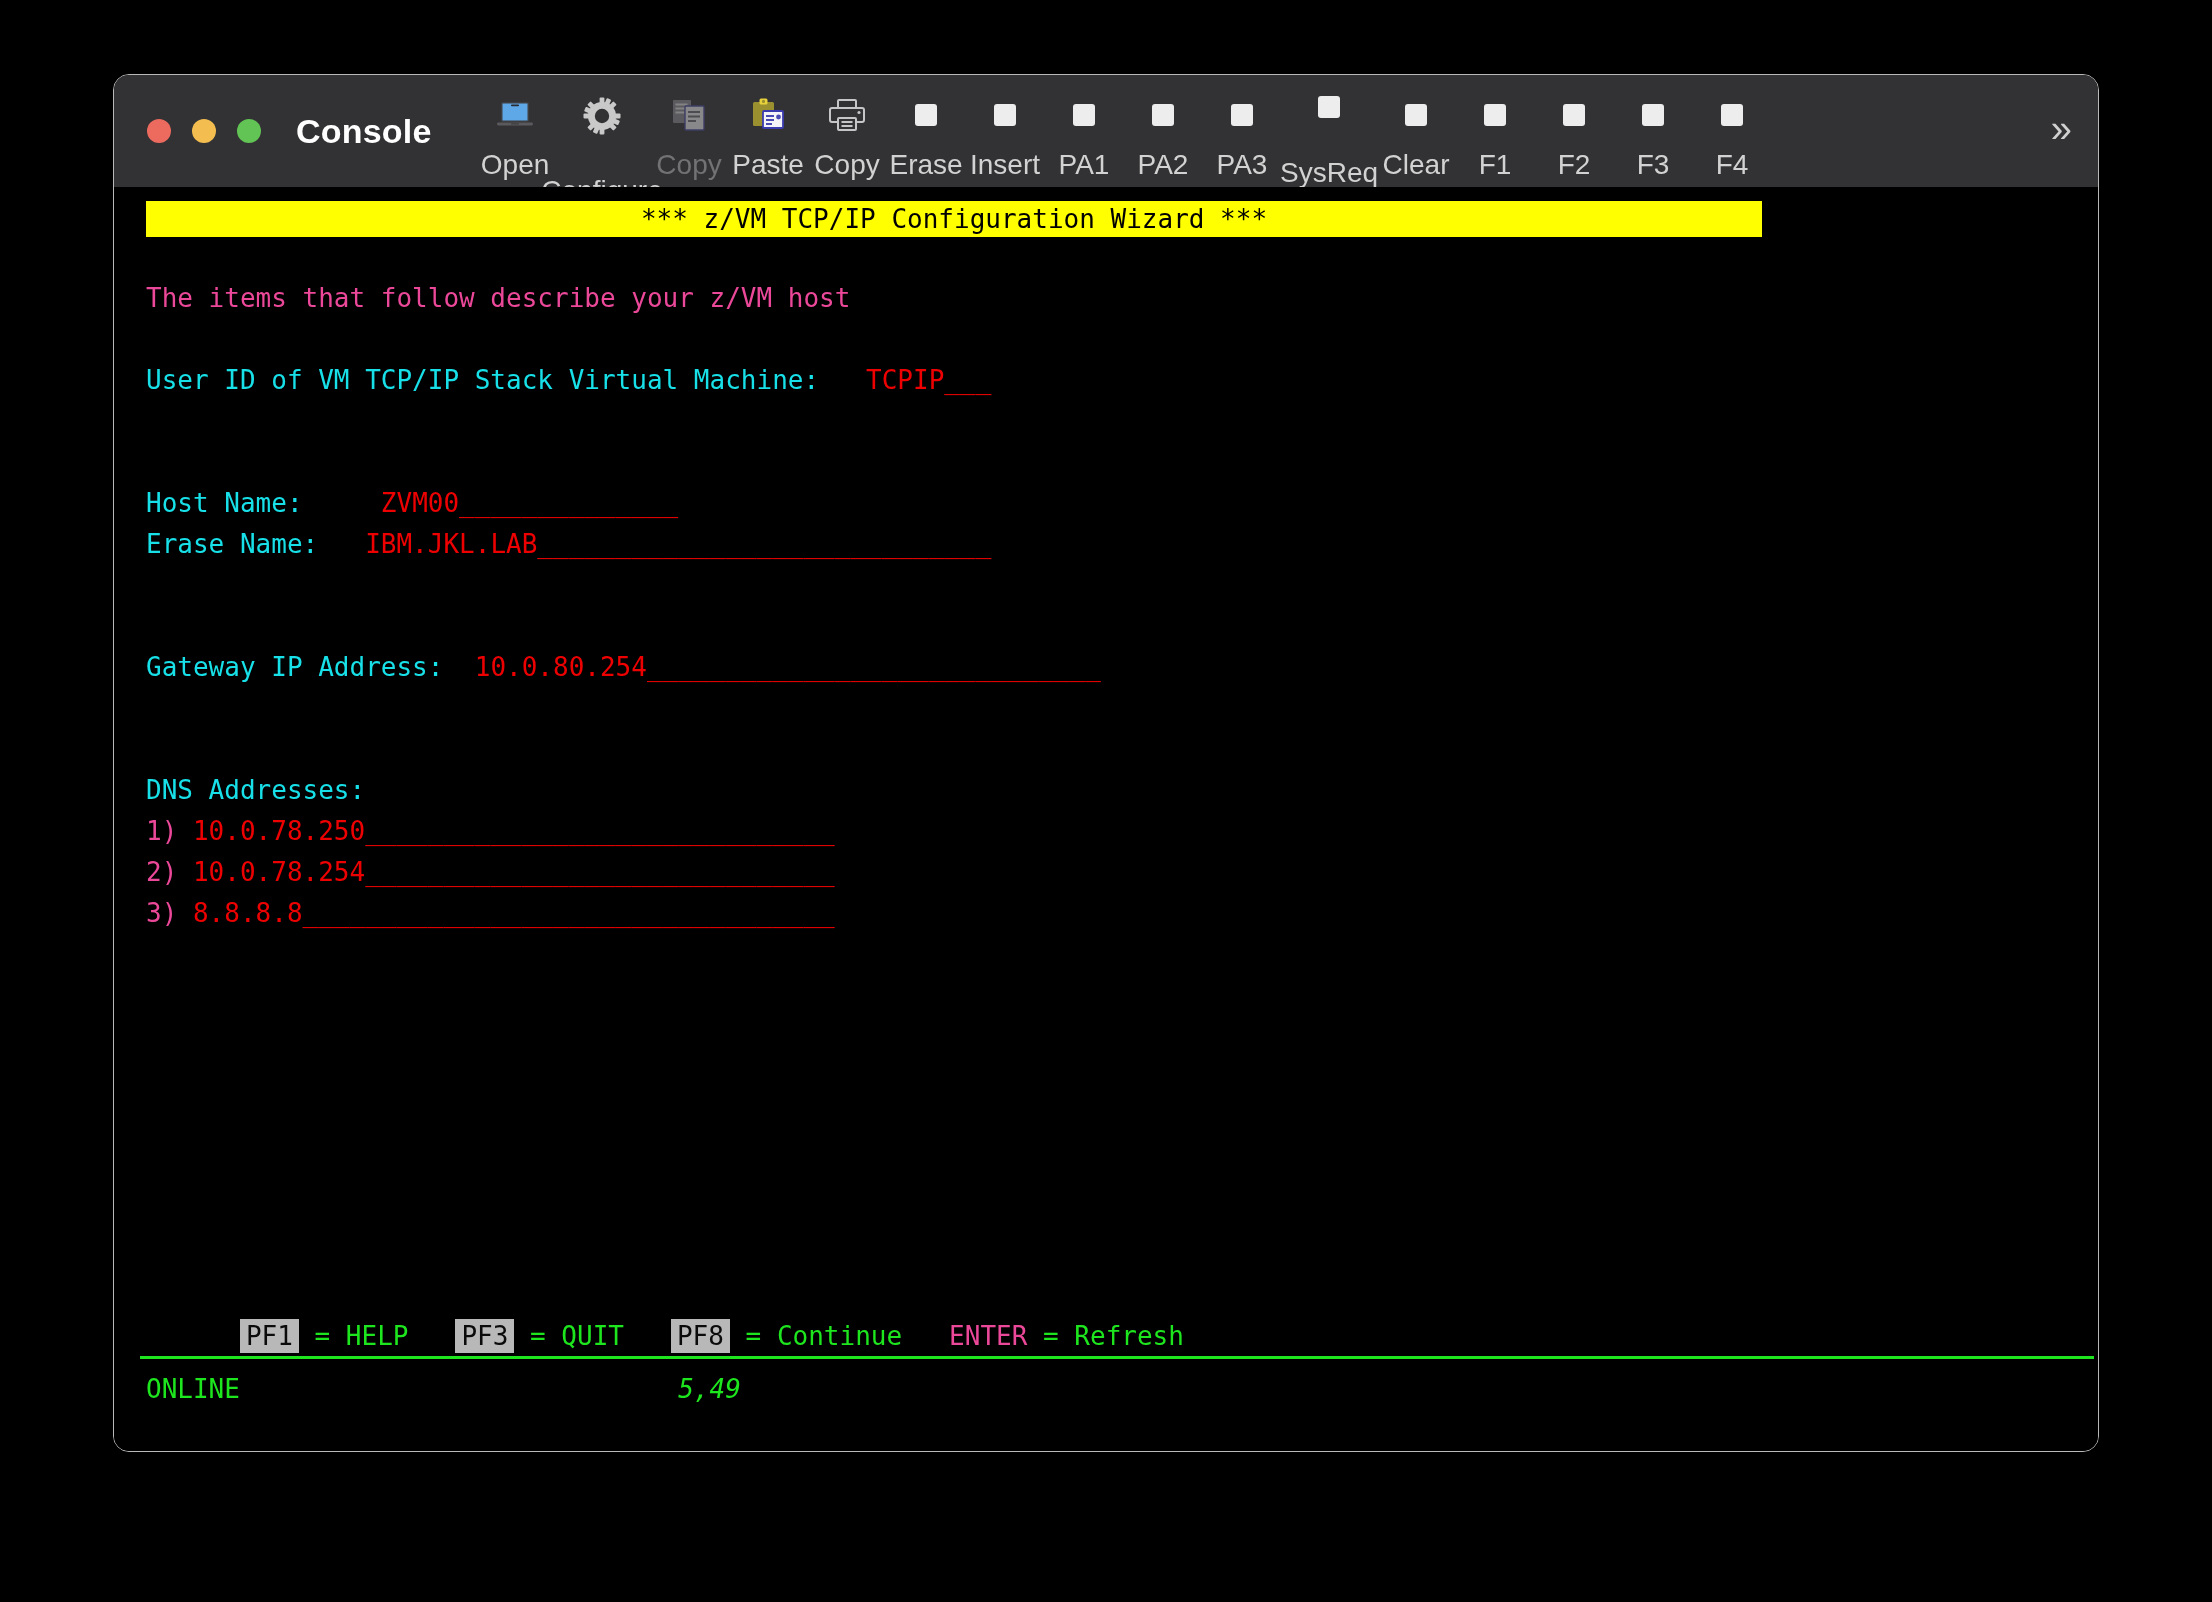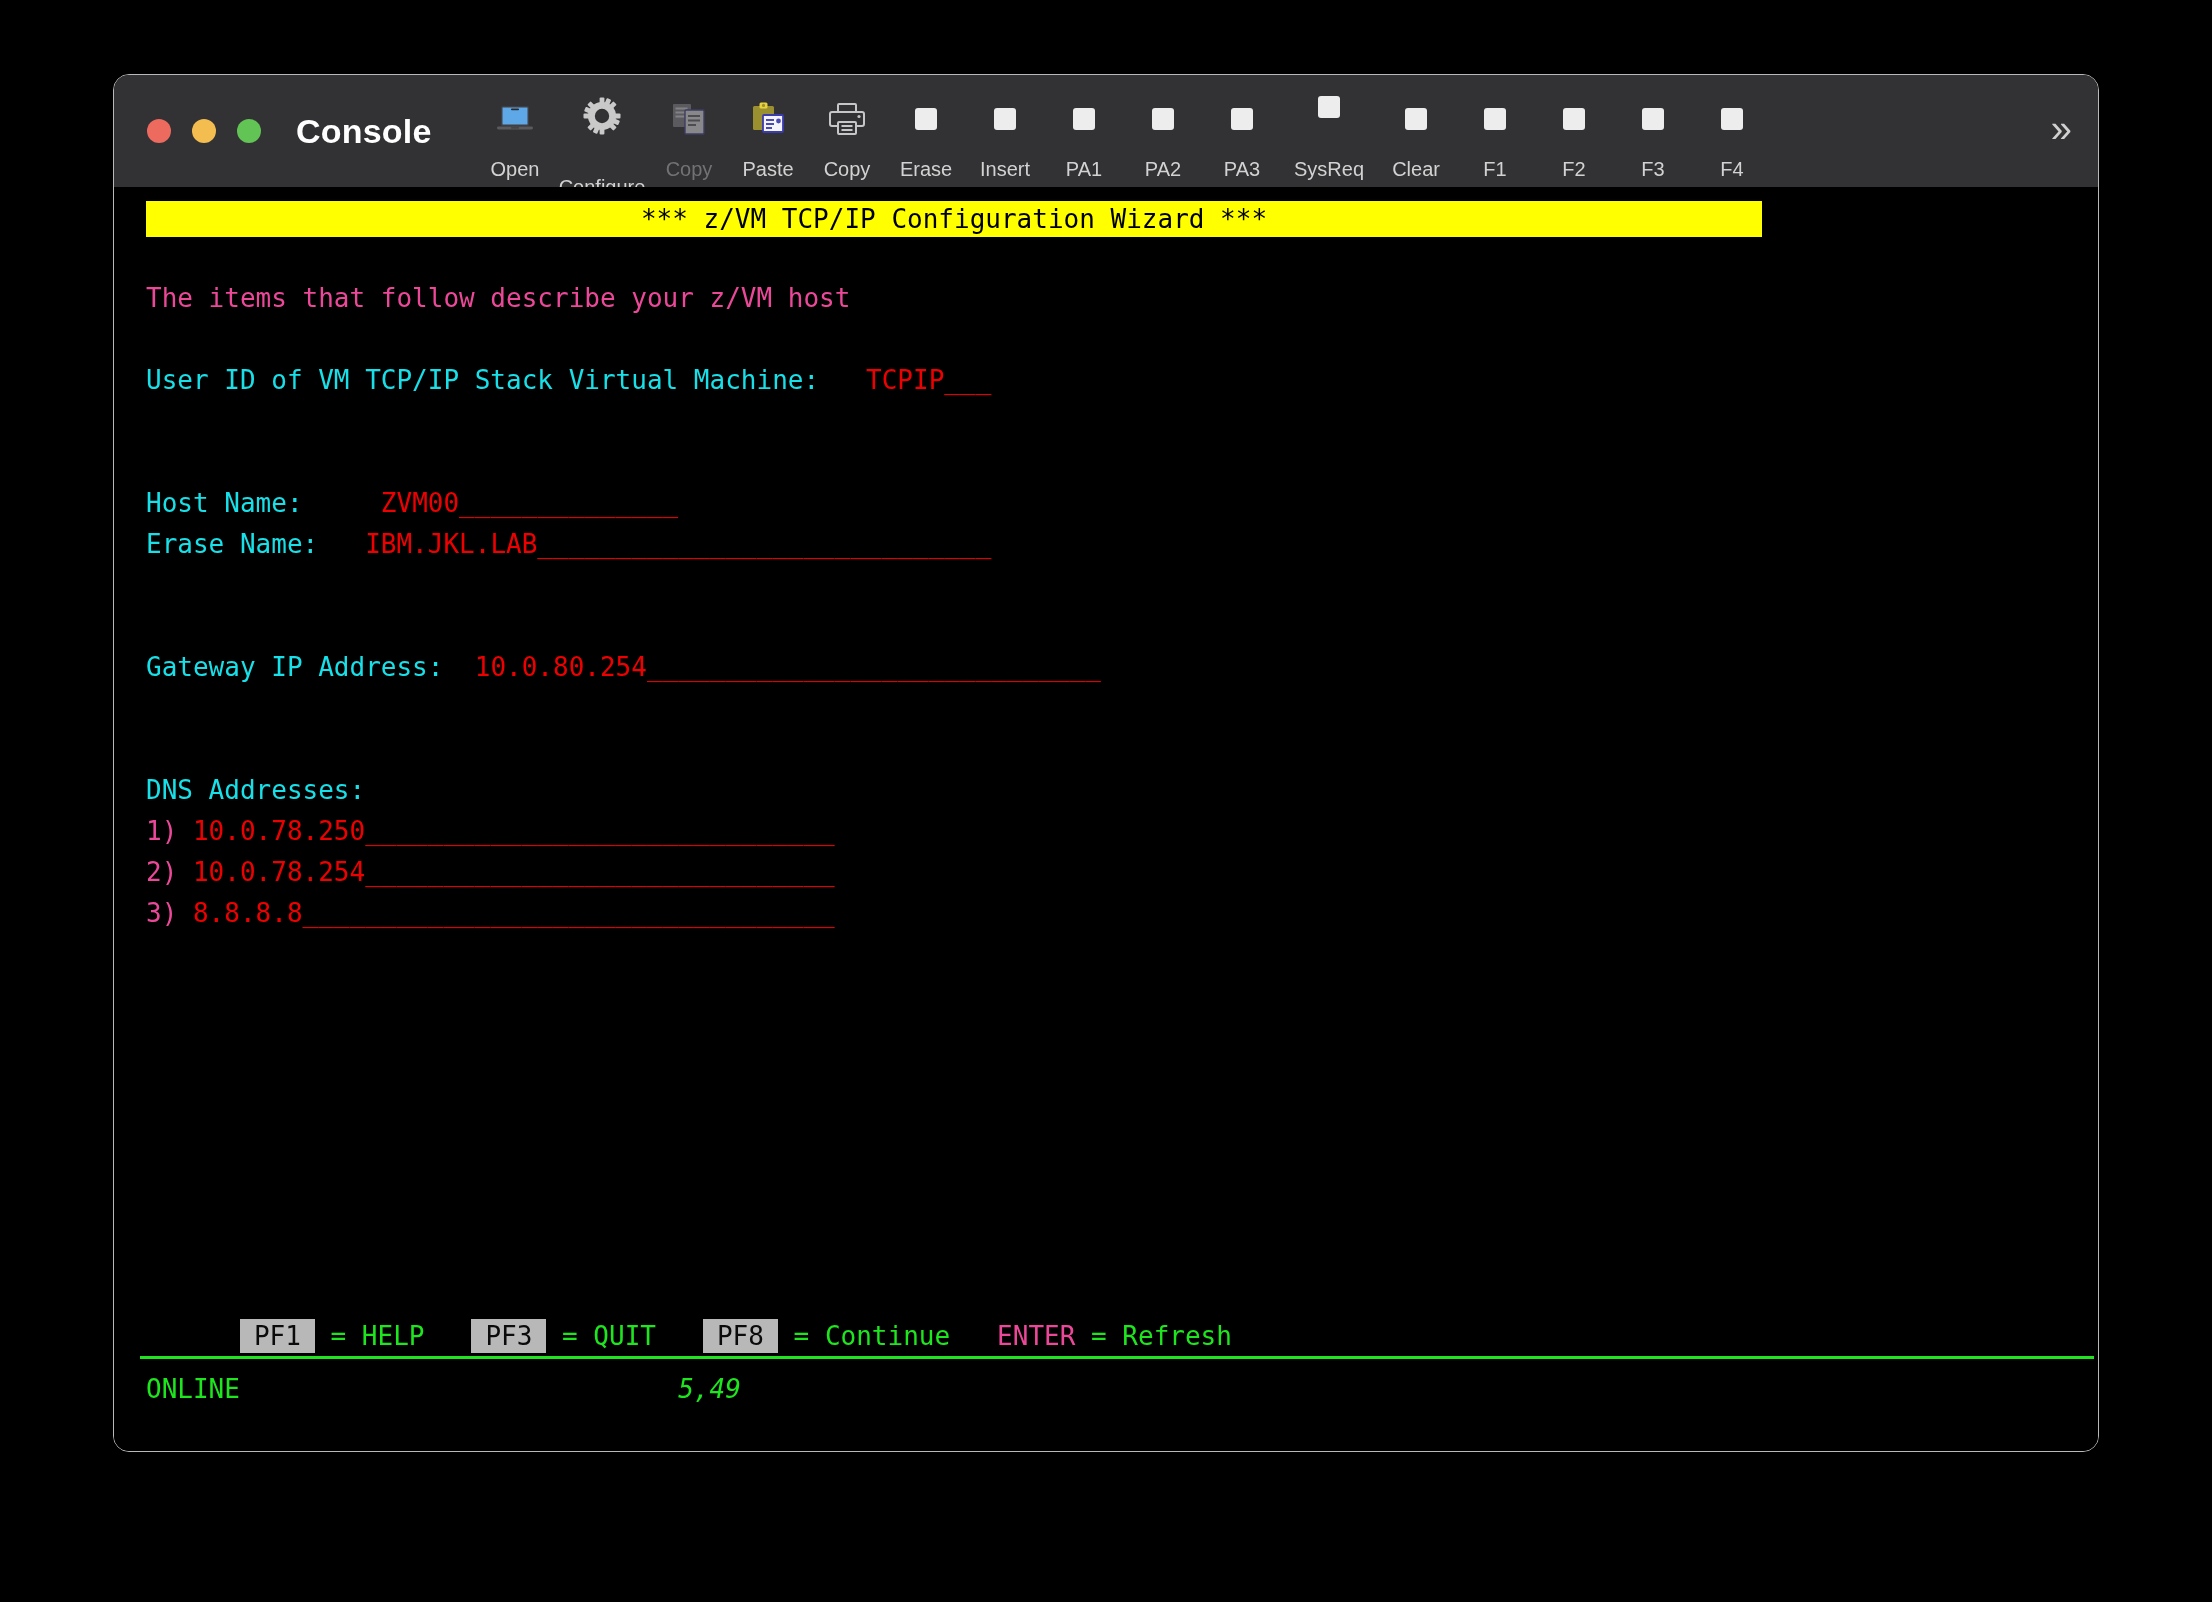--- a/index.html
+++ b/index.html
@@ -89,21 +89,21 @@
   .tb-item.wide { width: 95px; gap: 23px; }
 
   .tb-icon {
     height: 46px;
     display: flex;
     align-items: center;
     justify-content: center;
   }
   .tb-label {
     margin-top: 18px;
-    font-size: 20px;
+    font-size: 28px;
     color: #d2d2d2;
     white-space: nowrap;
     line-height: 1;
   }
   .tb-item.disabled .tb-label { color: #727274; }
   .tb-item.disabled .tb-icon  { opacity: 0.45; }
 
   
   .key-sq {
     width: 22px;
@@ -169,21 +169,21 @@
     left: 32px;
     bottom: 97px;
     white-space: pre;
     font-family: "DejaVu Sans Mono", "Liberation Mono", monospace;
     font-size: 26px;
     line-height: 36px;
   }
   .pf-key {
     background: #b8b8b8;
     color: #0b0b0b;
-    padding: 2px 14px;
+    padding: 2px 6px;
   }
 
   .sep-line {
     position: absolute;
     left: 26px;
     right: 4px;
     bottom: 92px;
     height: 3px;
     background: #1ee61e;
   }

